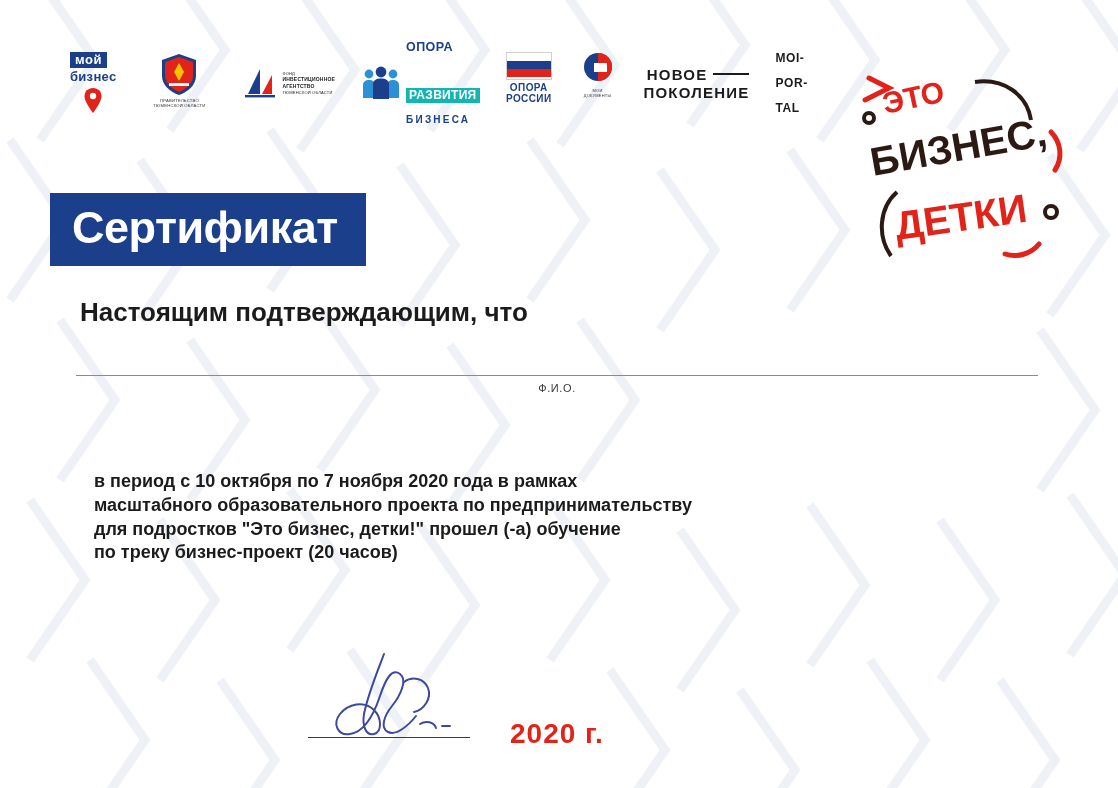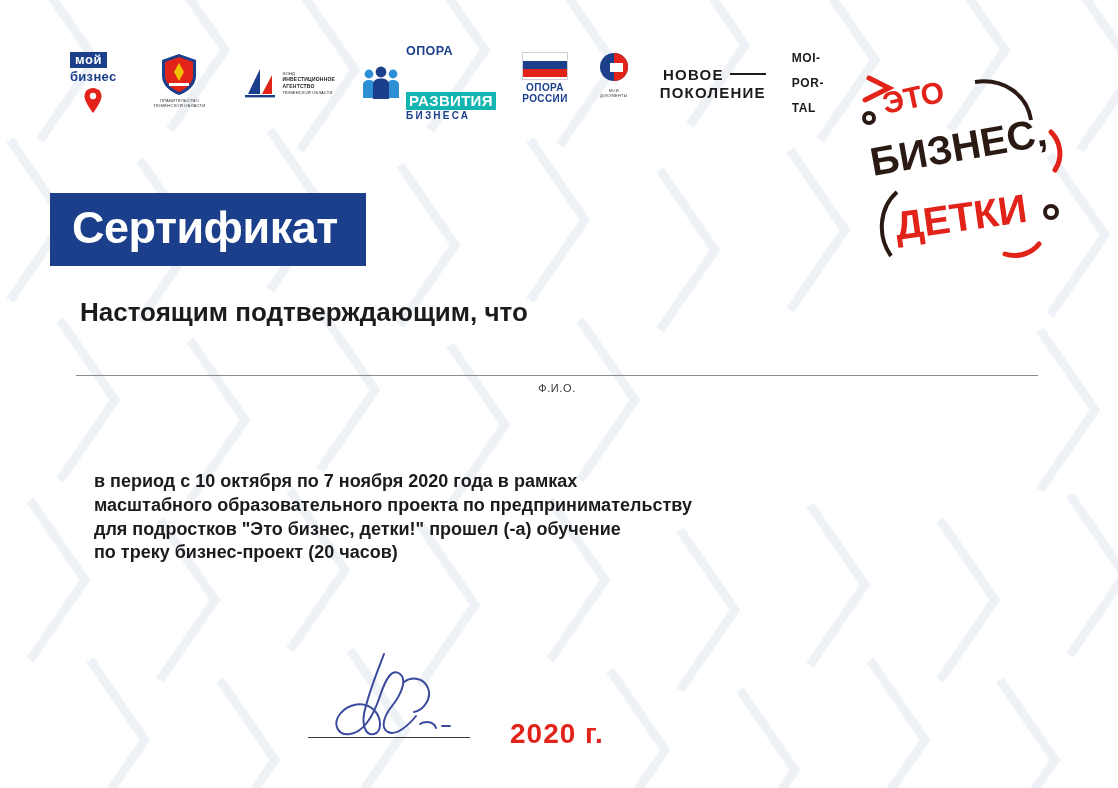--- a/index.html
+++ b/index.html
@@ -124,32 +124,32 @@
   }
   .crb-l1 {
     color: #1b3f8b;
     font-size: 12.5px;
     font-weight: bold;
     letter-spacing: 0.4px;
   }
   .crb-l2 {
     background: #13b5b1;
     color: #ffffff;
-    font-size: 15px;
+    font-size: 12px;
     font-weight: bold;
     padding: 1px 3px;
     letter-spacing: 0.3px;
     margin-top: 34px;
   }
   .crb-l3 {
     color: #1b3f8b;
     font-size: 10px;
     font-weight: bold;
     letter-spacing: 2.2px;
-    padding-top: 1px;
+    padding-top: 12px;
   }
 
   .logo-opora {
     flex-direction: column;
     align-items: flex-end;
     gap: 2px;
   }
   .opora-flag {
     width: 44px;
     height: 26px;

